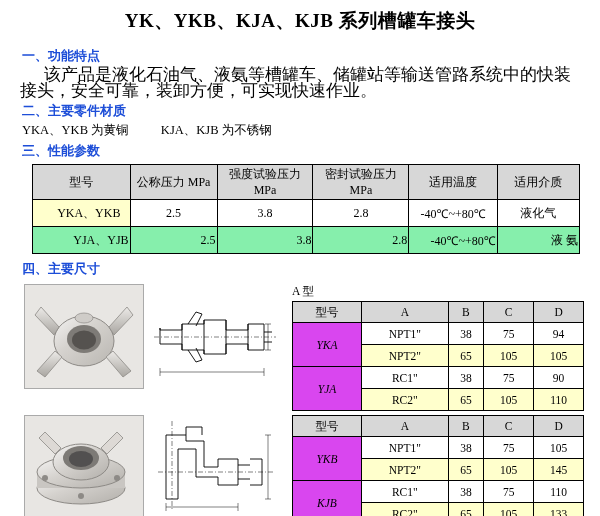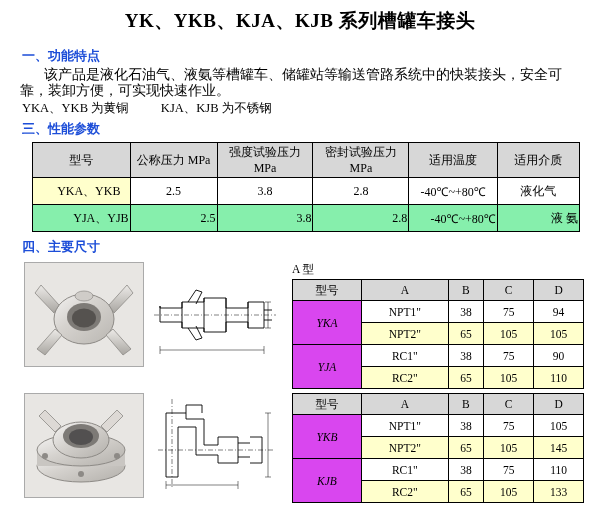--- a/index.html
+++ b/index.html
@@ -31,21 +31,21 @@
     font-family: "Liberation Serif", serif;
   }
   .section-head {
     color: #1d4ed8;
     font-weight: bold;
     font-size: 13px;
     margin: 3px 0 2px 12px;
     font-family: "Liberation Sans", sans-serif;
   }
   .para {
-    font-size: 14px;
+    font-size: 17px;
     line-height: 16px;
     margin: 0 8px 0 10px;
     text-indent: 24px;
     font-family: "Liberation Serif", serif;
   }
   .material-line {
     font-size: 12.5px;
     margin: 1px 0 0 12px;
     font-family: "Liberation Serif", serif;
   }
@@ -148,20 +148,21 @@
 </head>
 <body>
 
 <div class="page">
 
   <div class="title">YK、YKB、KJA、KJB 系列槽罐车接头</div>
 
   <div class="section-head">一、功能特点</div>
   <div class="para">该产品是液化石油气、液氨等槽罐车、储罐站等输送管路系统中的快装接头，安全可靠，装卸方便，可实现快速作业。</div>
 
+  <div class="section-head">二、主要零件材质</div>
   <div class="material-line">
     <span>YKA、YKB 为黄铜</span>
     <span class="gap"></span>
     <span>KJA、KJB 为不锈钢</span>
   </div>
 
   <div class="section-head">三、性能参数</div>
 
   <table class="spec">
     <thead>

